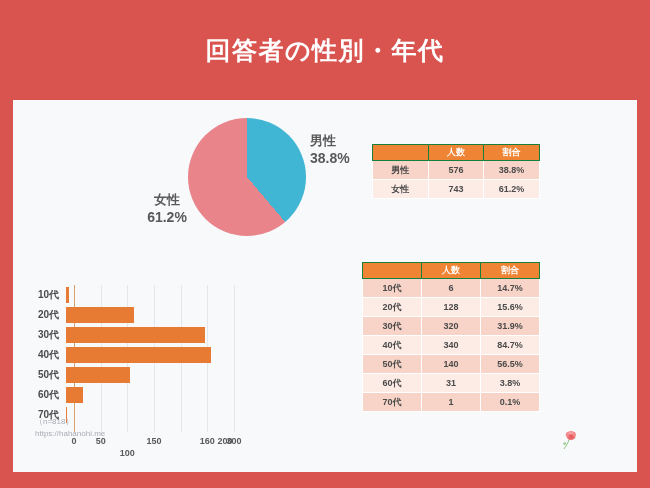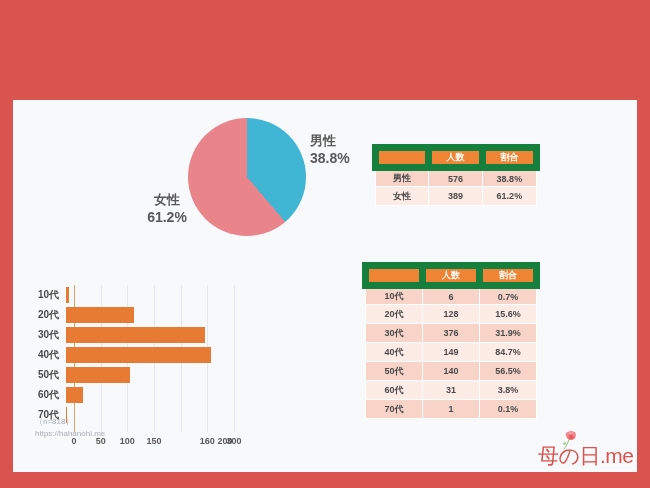--- a/index.html
+++ b/index.html
@@ -64,21 +64,21 @@
     position: absolute;
     border-collapse: collapse;
     font-size: 9px;
   }
   .tbl th {
     background: #ee8434;
     color: #ffffff;
     font-weight: bold;
     font-size: 9px;
     height: 16px;
-    border: 7px solid #15803d;
+    border: 1px solid #15803d;
   }
   .tbl td {
     height: 19px;
     text-align: center;
     color: #4a4a4a;
     font-weight: bold;
     font-size: 9px;
     border: 1px solid #ffffff;
   }
   .tbl tr.odd td  { background: #f8d4c8; }
@@ -180,20 +180,23 @@
     position: absolute;
     left: 22px; top: 0;
     width: 22px; height: 22px;
   }
 </style>
 </head>
 <body>
 
 <div id="root">
 
+  <div class="header">
+    <div class="header-title">回答者の性別・年代</div>
+  </div>
 
   <div class="card">
 
     <div class="pie-wrap">
       <div class="pie" id="pie-disc" style="background: conic-gradient(rgb(65, 182, 212) 0deg, rgb(65, 182, 212) 139.68deg, rgb(232, 132, 138) 139.68deg, rgb(232, 132, 138) 360deg);"></div>
     </div>
     <div class="pie-label-male">
       <div class="pie-name">男性</div>
       <div class="pie-pct">38.8%</div>
     </div>
@@ -211,53 +214,53 @@
         </tr>
       </thead>
       <tbody id="gender-body">
           <tr class="odd">
             <td class="col-label">男性</td>
             <td class="col-count">576</td>
             <td class="col-pct">38.8%</td>
           </tr>
           <tr class="even">
             <td class="col-label">女性</td>
-            <td class="col-count">389</td>
+            <td class="col-count">743</td>
             <td class="col-pct">61.2%</td>
           </tr>
         </tbody>
     </table>
 
     <table class="tbl" id="tbl-age">
       <thead>
         <tr>
           <th class="col-label"></th>
           <th class="col-count">人数</th>
           <th class="col-pct">割合</th>
         </tr>
       </thead>
       <tbody id="age-body">
           <tr class="odd">
             <td class="col-label">10代</td>
             <td class="col-count">6</td>
-            <td class="col-pct">0.7%</td>
+            <td class="col-pct">14.7%</td>
           </tr>
           <tr class="even">
             <td class="col-label">20代</td>
             <td class="col-count">128</td>
             <td class="col-pct">15.6%</td>
           </tr>
           <tr class="odd">
             <td class="col-label">30代</td>
-            <td class="col-count">376</td>
+            <td class="col-count">320</td>
             <td class="col-pct">31.9%</td>
           </tr>
           <tr class="even">
             <td class="col-label">40代</td>
-            <td class="col-count">149</td>
+            <td class="col-count">340</td>
             <td class="col-pct">84.7%</td>
           </tr>
           <tr class="odd">
             <td class="col-label">50代</td>
             <td class="col-count">140</td>
             <td class="col-pct">56.5%</td>
           </tr>
           <tr class="even">
             <td class="col-label">60代</td>
             <td class="col-count">31</td>
@@ -321,21 +324,21 @@
           <div class="bar-row">
             <div class="bar-cat">70代</div>
             <div class="bar-track">
               <div class="bar-fill" style="width: 1px; background: rgb(232, 123, 51);"></div>
             </div>
           </div>
         </div>
       <div class="xaxis" id="xaxis">
           <div class="xtick" style="left: 0px;">0</div>
           <div class="xtick" style="left: 26.6667px;">50</div>
-          <div class="xtick" style="left: 53.3333px;">100</div>
+          <div class="xtick" style="left: 53.3333px; margin-top: 12px;">100</div>
           <div class="xtick" style="left: 80px;">150</div>
           <div class="xtick" style="left: 117px; margin-left: 34px;">200</div>
           <div class="xtick" style="left: 133.333px;">160</div>
           <div class="xtick" style="left: 160px;">300</div>
         </div>
     </div>
 
     <div class="footnote">
       <div>（n=818）</div>
       <div>https://hahanohi.me</div>
@@ -345,17 +348,16 @@
       <svg class="logo-flower" viewBox="0 0 22 22">
         <path d="M4 19 C7 15 9 11 10 6" stroke="#8cc47a" stroke-width="1" fill="none"></path>
         <path d="M6 13 C4 12 3 13 3.5 14.5 C5 15 6.5 14.2 6 13 Z" fill="#8cc47a"></path>
         <path d="M12 9 C14.5 9.5 16 8 15 6.5 C13.6 6.3 12.3 7.6 12 9 Z" fill="#8cc47a"></path>
         <circle cx="11" cy="5.5" r="4.6" fill="#ef6f72"></circle>
         <circle cx="8.3" cy="4.6" r="2.6" fill="#f4898c"></circle>
         <circle cx="13.4" cy="4.3" r="2.4" fill="#f4898c"></circle>
         <circle cx="10.8" cy="3.0" r="2.2" fill="#f8a0a3"></circle>
         <circle cx="11.0" cy="6.6" r="2.3" fill="#e85f63"></circle>
       </svg>
-      <div class="logo-text">母の日.me</div>
     </div>
 
   </div>
 </div>
 
 </body></html>

